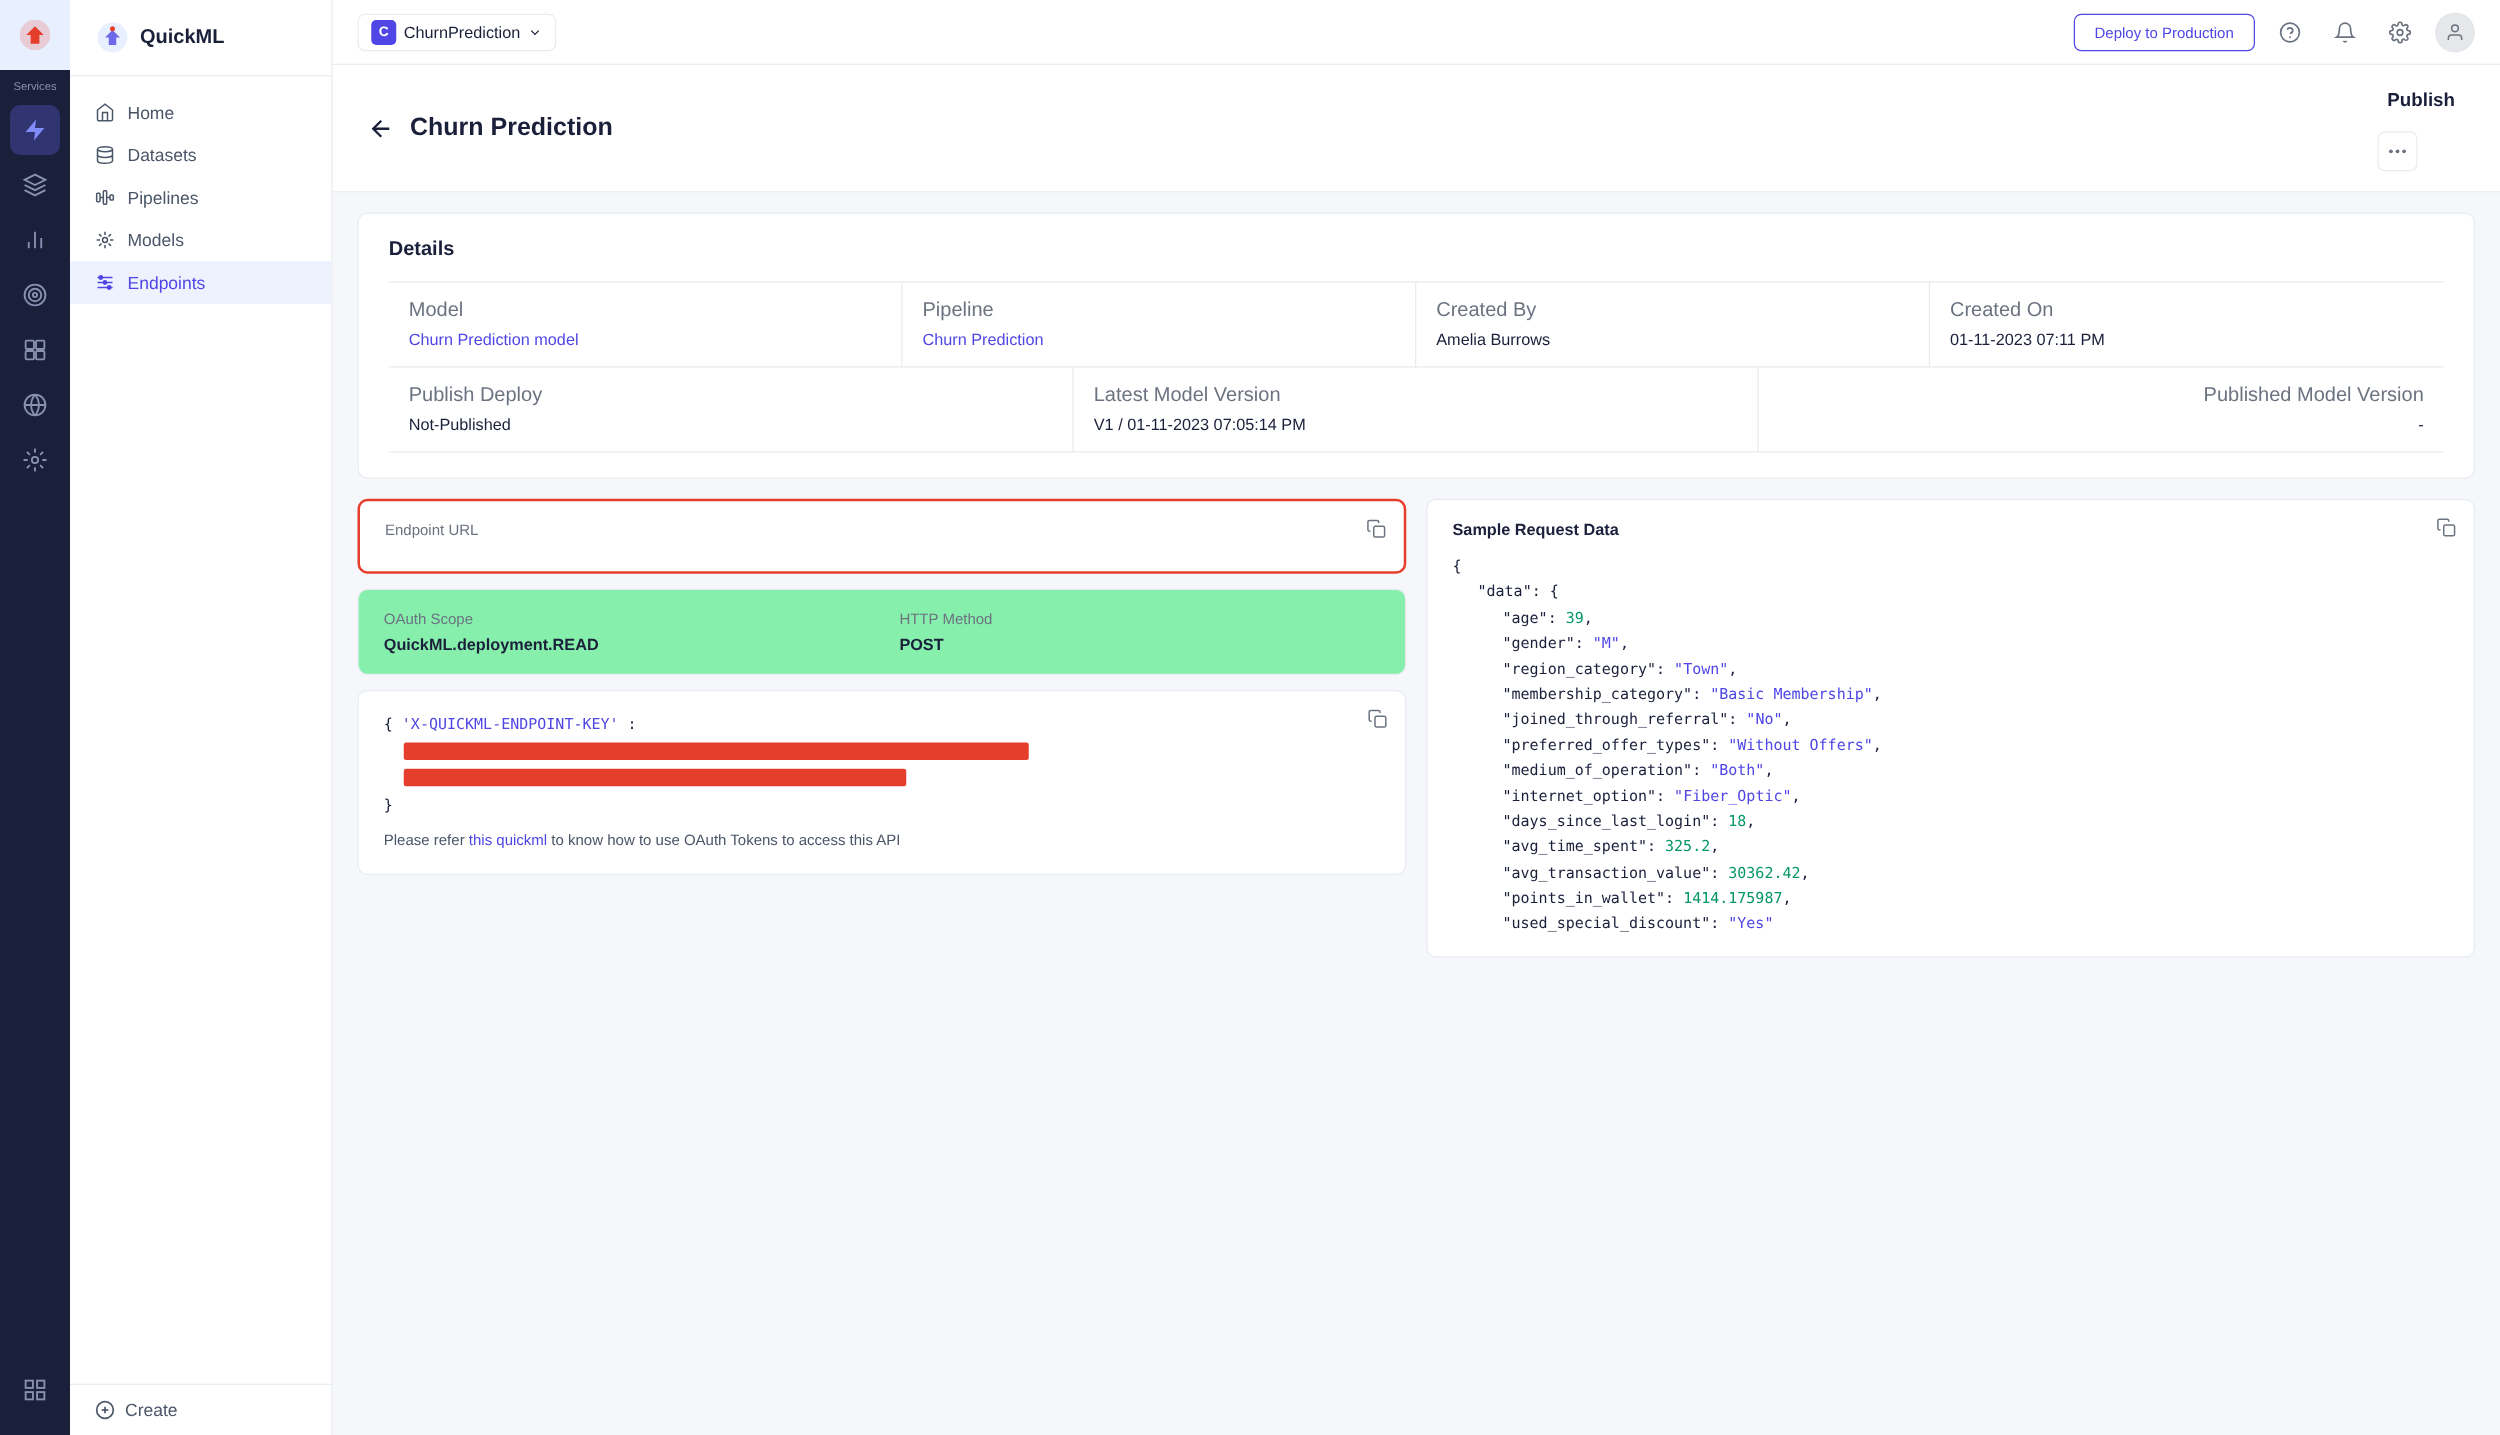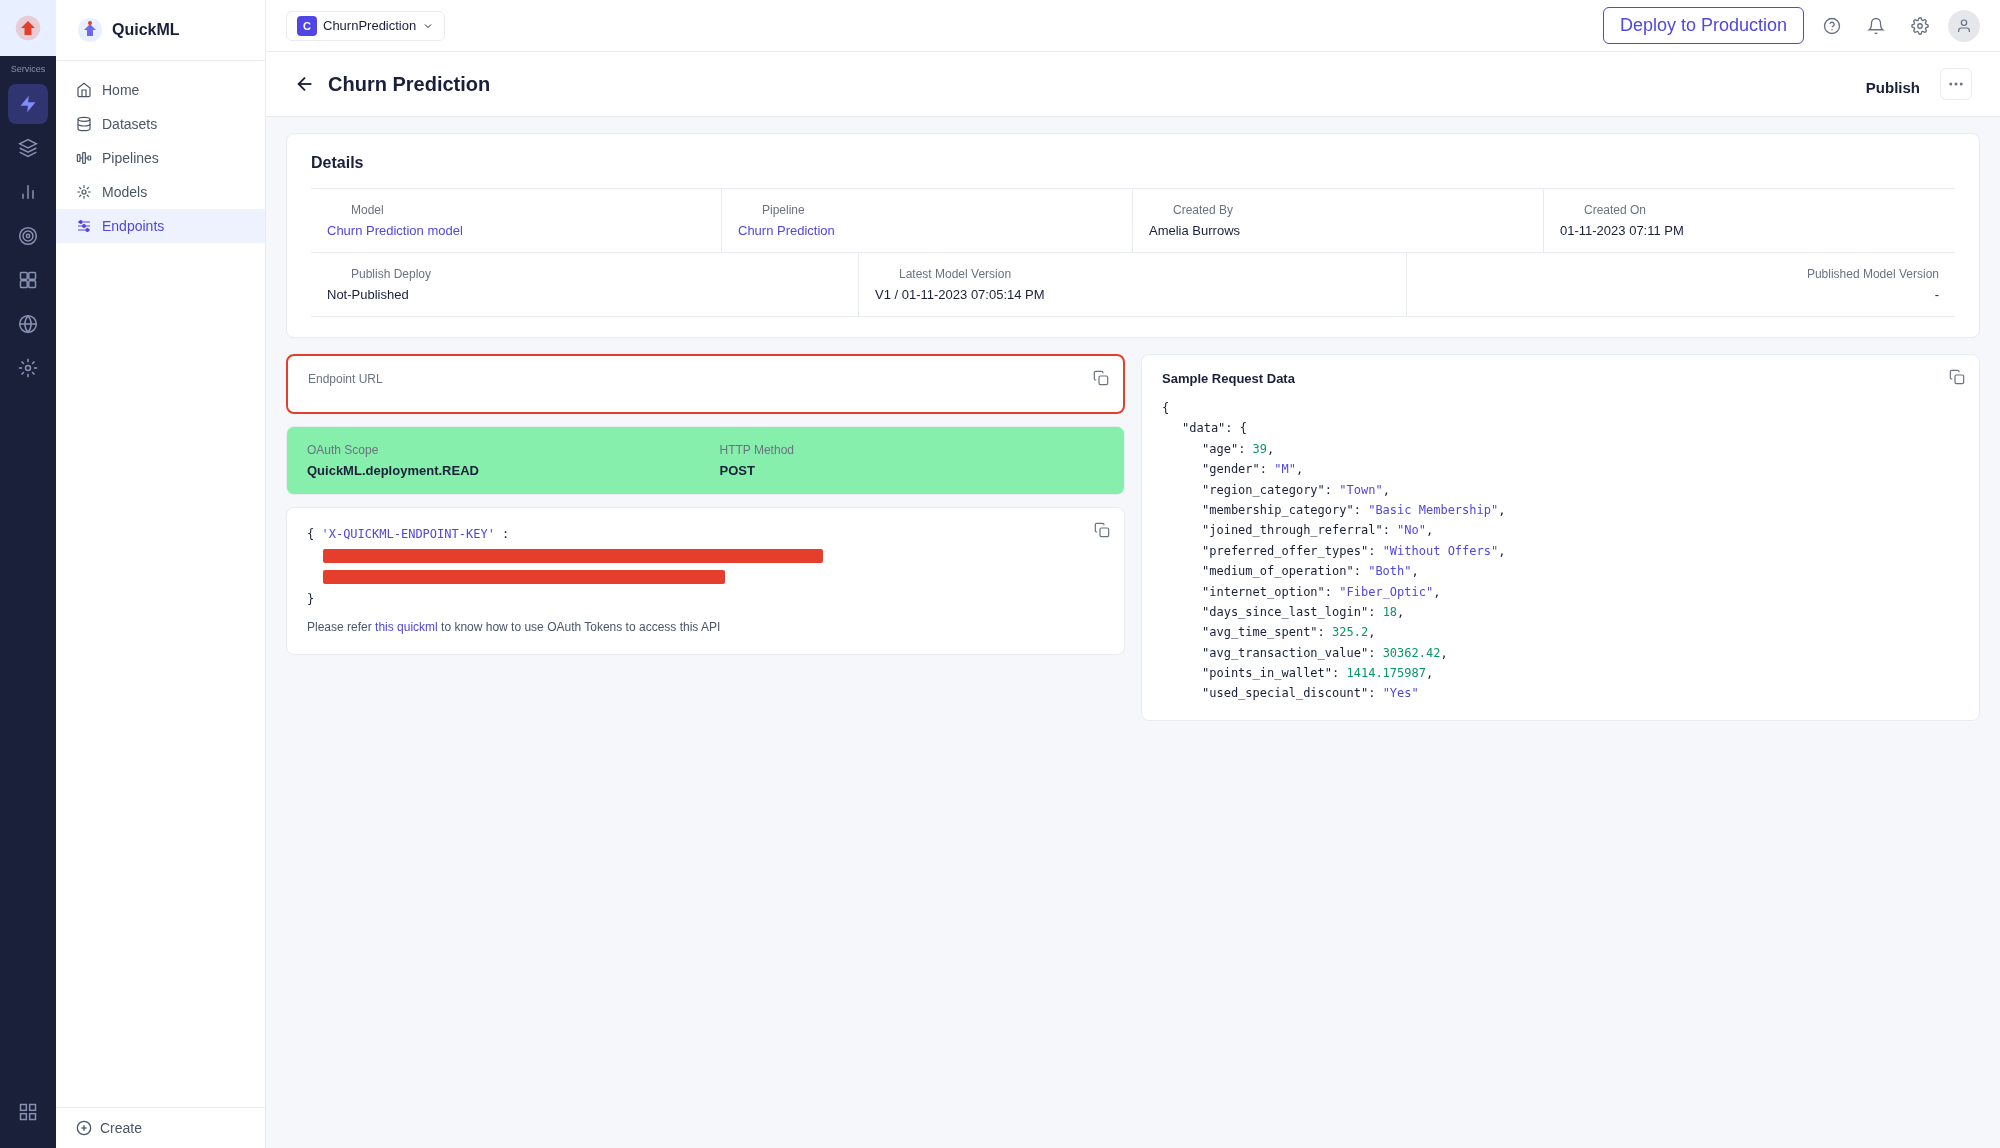--- a/index.html
+++ b/index.html
@@ -179,21 +179,21 @@
       align-items: center;
       gap: 12px;
     }
     .deploy-btn {
       padding: 7px 16px;
       border: 1.5px solid #4f46e5;
       background: transparent;
       color: #4f46e5;
       border-radius: 6px;
       cursor: pointer;
-      font-size: 18px;
+      font-size: 12px;
       font-weight: 500;
     }
     .topbar-icon {
       width: 32px;
       height: 32px;
       display: flex;
       align-items: center;
       justify-content: center;
       color: #6b7280;
       cursor: pointer;
@@ -239,22 +239,23 @@
       display: flex;
       align-items: center;
     }
     .page-title {
       font-size: 20px;
       font-weight: 600;
       color: #1a1f3a;
     }
     .page-header-right {
       display: flex;
-      align-items: flex-end;
+      align-items: flex-start;
       gap: 12px;
+      flex-direction: column;
     }
     .publish-btn {
       font-size: 15px;
       font-weight: 600;
       color: #1a1f3a;
       cursor: pointer;
       padding: 4px 8px;
     }
     .more-btn {
       width: 32px;
@@ -288,24 +289,23 @@
       gap: 0;
       border-top: 1px solid #e8ecf0;
     }
     .details-cell {
       padding: 14px 16px;
       border-right: 1px solid #e8ecf0;
       border-bottom: 1px solid #e8ecf0;
     }
     .details-cell:last-child { border-right: none; }
     .details-cell-label {
-      font-size: 12px;
+      font-size: 16px;
       color: #6b7280;
       margin-bottom: 6px;
-      margin-left: 24px;
     }
     .details-cell-value {
       font-size: 13px;
       color: #1a1f3a;
       font-weight: 500;
     }
     .details-cell-value.link {
       color: #4f46e5;
       cursor: pointer;
       font-weight: 400;

